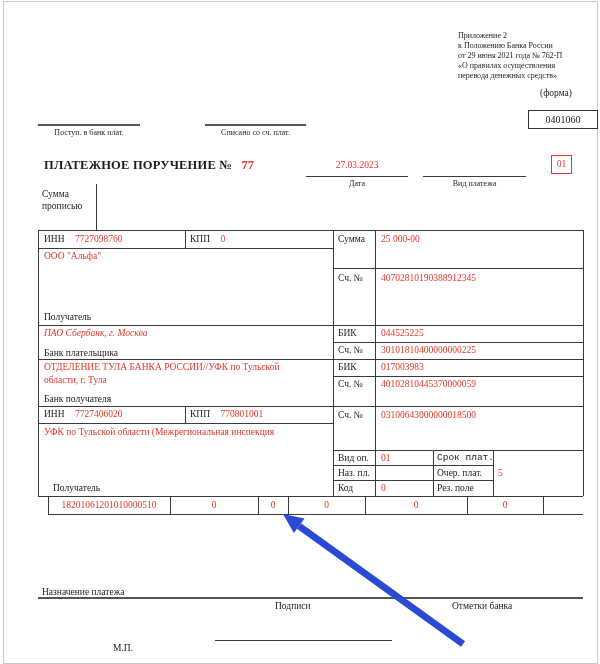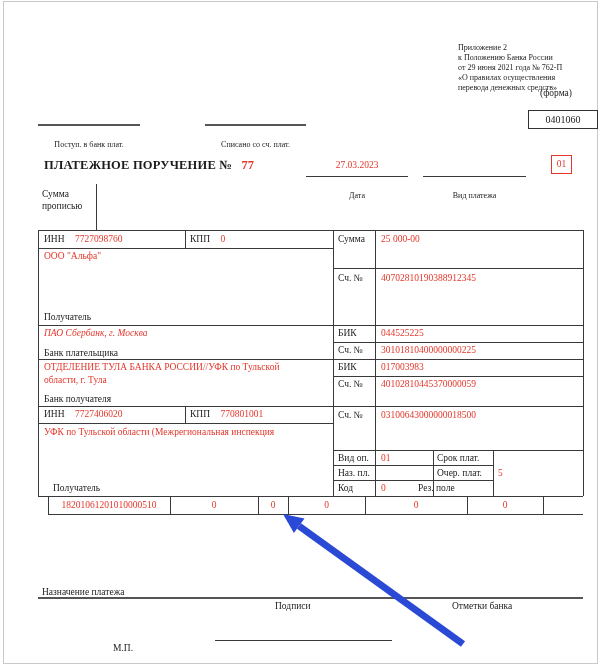--- a/index.html
+++ b/index.html
@@ -4,21 +4,21 @@
 <style>
   html,body{margin:0;padding:0;background:#fff;}
   #page{position:relative;width:600px;height:664px;background:#fff;overflow:hidden;
         font-family:"Liberation Serif",serif;}
   #frame{position:absolute;left:3px;top:1px;width:593px;height:661px;
          border:1px solid #c9c9c9;pointer-events:none;}
   .t{position:absolute;white-space:nowrap;font:9.5px/1.15 "Liberation Serif",serif;color:#1c1c1c;}
   .b{font-weight:bold;}
   .i{font-style:italic;}
   .red{color:#e4362a;}
-  .s8{font-size:8px;margin-top:12px;}
+  .s8{font-size:8px;}
   .s75{font-size:7.5px;}
   .s10{font-size:10px;}
   .title{font-size:12.5px;font-weight:bold;letter-spacing:.2px;}
   .ctr{text-align:center;}
   .hline{position:absolute;height:1px;background:#3a3a3a;}
   .hline2{position:absolute;height:2px;background:#555;}
   .vline{position:absolute;width:1px;background:#3a3a3a;}
   .box{position:absolute;border:1px solid #333;box-sizing:border-box;
        display:flex;align-items:center;justify-content:center;}
   .redbox{border:1px solid #e4362a;}
@@ -140,29 +140,29 @@
   <div class="t" style="left:338px;top:362px;">БИК</div>
   <div class="t red" style="left:381px;top:362px;">017003983</div>
   <div class="t" style="left:338px;top:379px;">Сч. №</div>
   <div class="t red" style="left:381px;top:379px;">40102810445370000059</div>
 
   <div class="t" style="left:338px;top:410px;">Сч. №</div>
   <div class="t red" style="left:381px;top:410px;">03100643000000018500</div>
 
   <div class="t" style="left:338px;top:453px;">Вид оп.</div>
   <div class="t red" style="left:381px;top:453px;">01</div>
-  <div class="t" style="left:437px;top:453px;">Срок плат.</div>
+  <div class="t" style="left:437px;top:453px;font-family:Liberation Mono, monospace;">Срок плат.</div>
 
   <div class="t" style="left:338px;top:468px;">Наз. пл.</div>
   <div class="t" style="left:437px;top:468px;">Очер. плат.</div>
   <div class="t red" style="left:498px;top:468px;">5</div>
 
   <div class="t" style="left:338px;top:483px;">Код</div>
   <div class="t red" style="left:381px;top:483px;">0</div>
-  <div class="t" style="left:418px;top:483px;text-align:center;">Рез. поле</div>
+  <div class="t" style="left:437px;top:483px;text-align:center;">Рез. поле</div>
 
   <div class="t red ctr" style="left:48px;top:500px;width:122px;">18201061201010000510</div>
   <div class="t red ctr" style="left:170px;top:500px;width:88px;">0</div>
   <div class="t red ctr" style="left:258px;top:500px;width:30px;">0</div>
   <div class="t red ctr" style="left:288px;top:500px;width:77px;">0</div>
   <div class="t red ctr" style="left:365px;top:500px;width:102px;">0</div>
   <div class="t red ctr" style="left:467px;top:500px;width:76px;">0</div>
   <div class="t red ctr" style="left:543px;top:500px;width:40px;"></div>
 
   <div class="t" style="left:42px;top:587px;">Назначение платежа</div>

